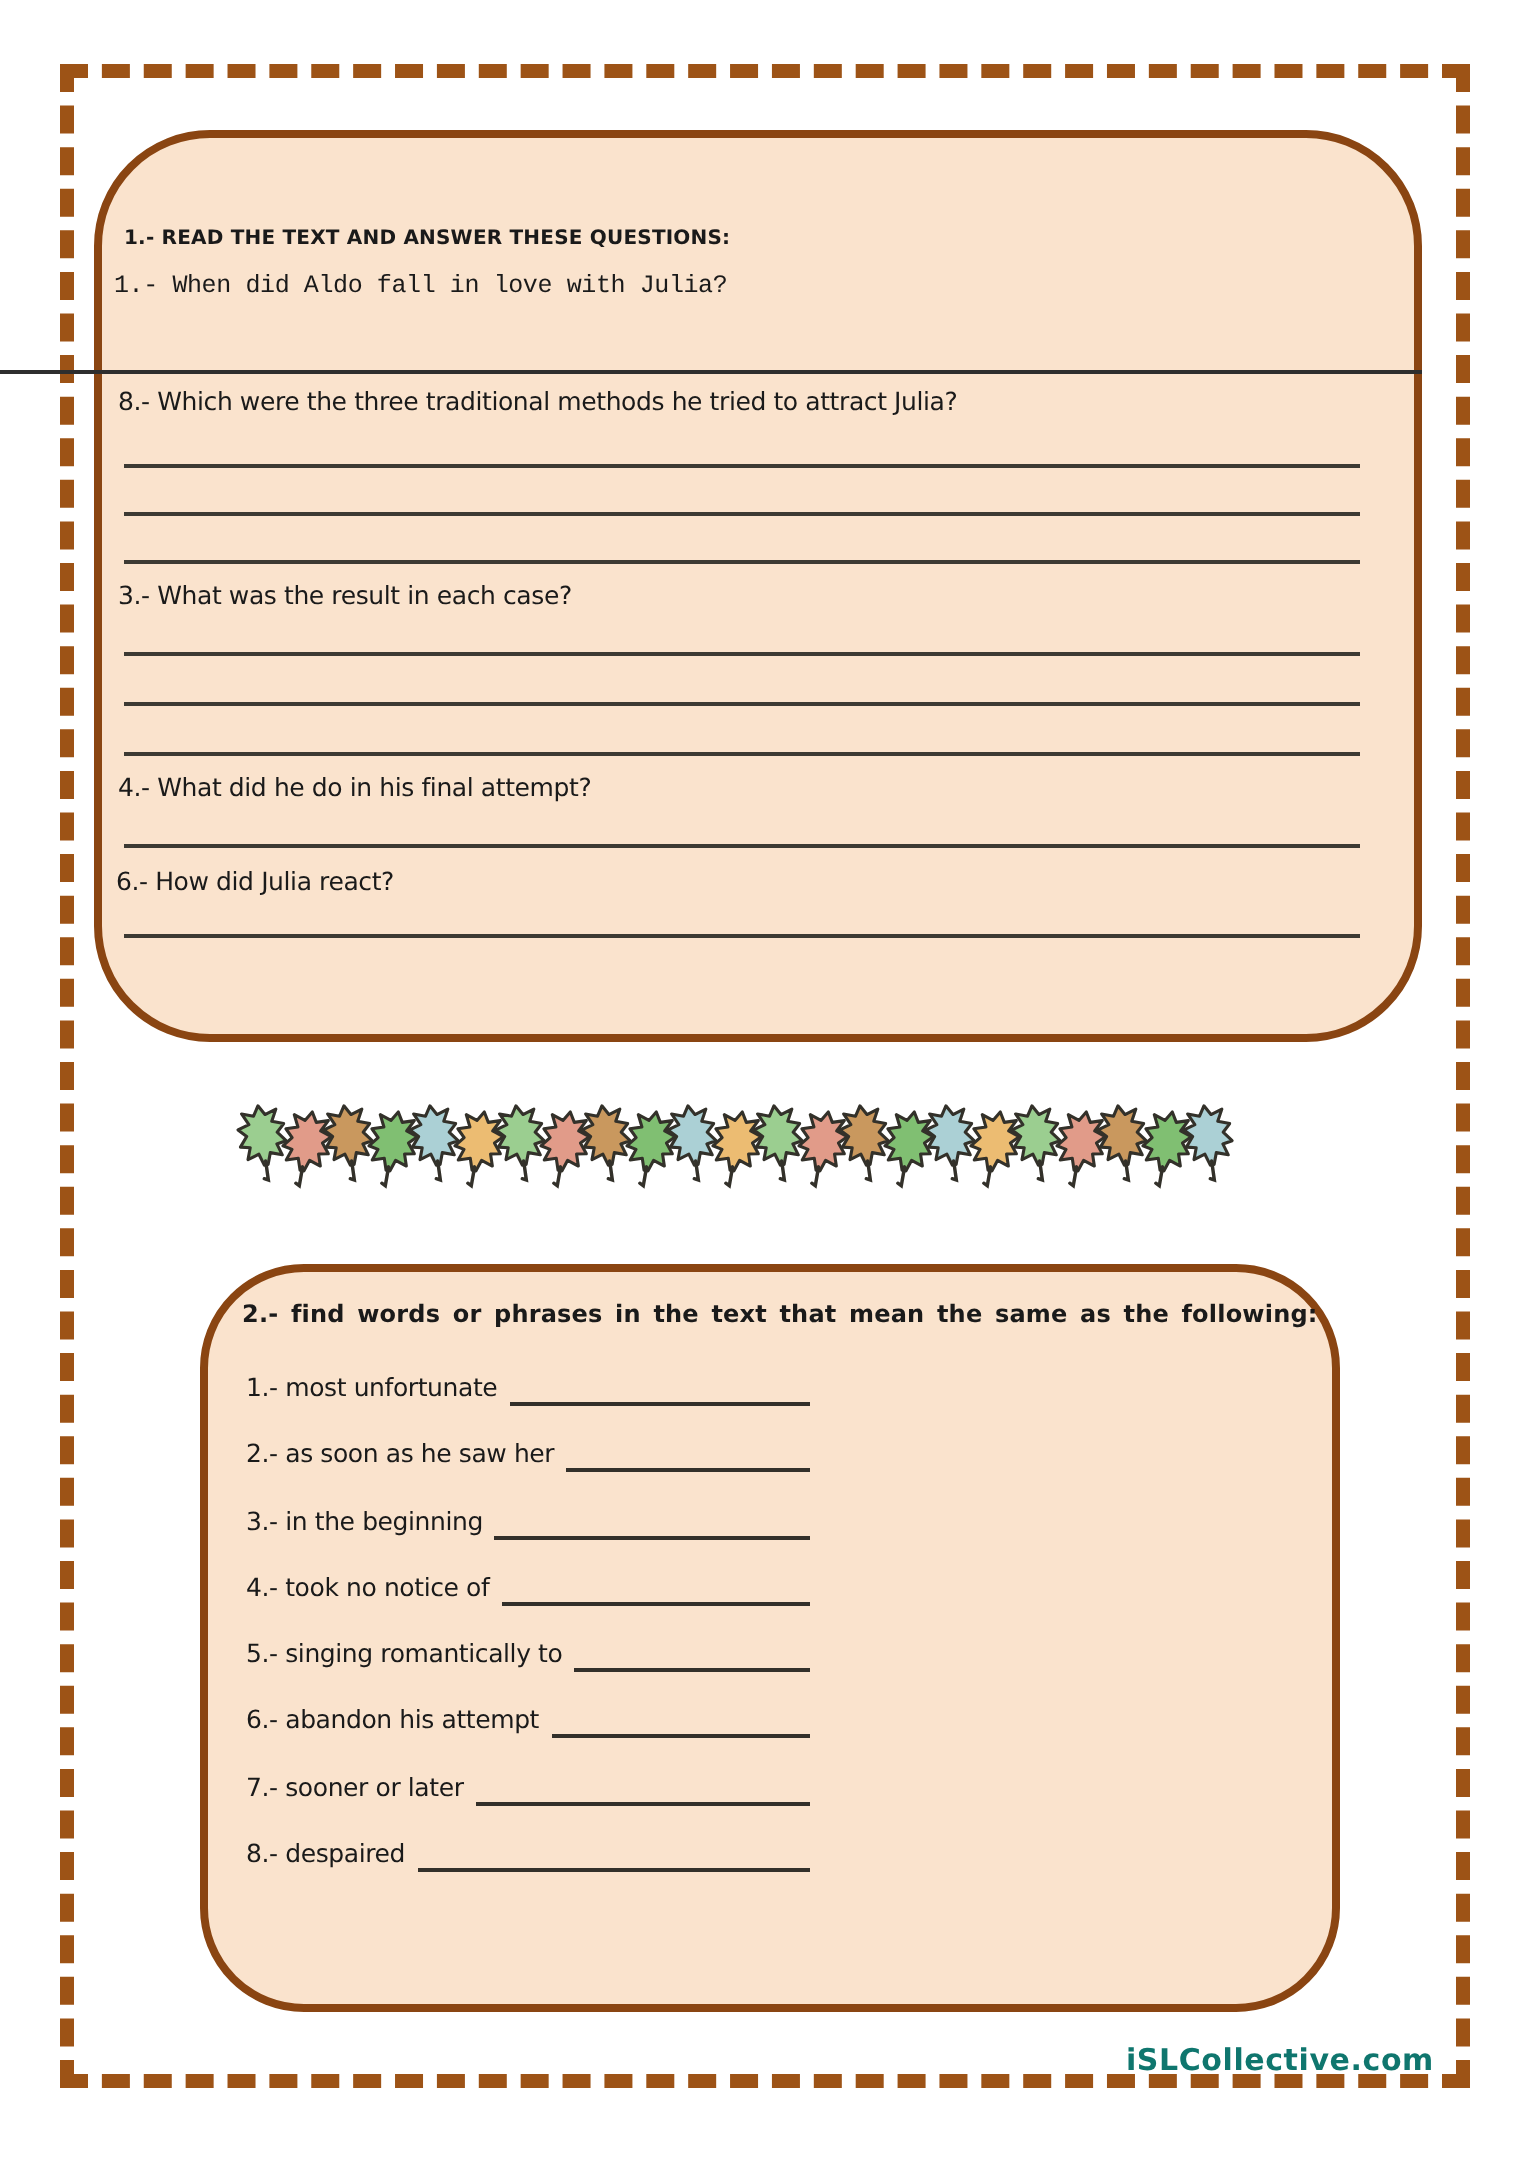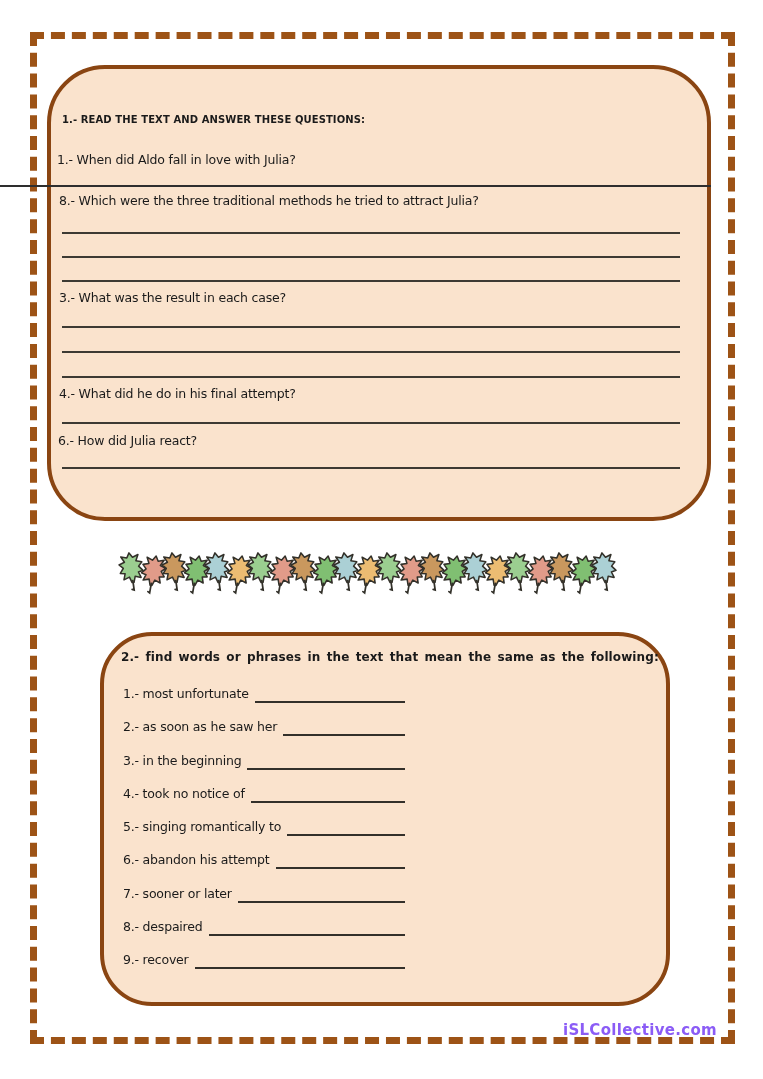--- a/index.html
+++ b/index.html
@@ -46,21 +46,21 @@
     border-top:2px solid #2e2e2e;
     z-index:5;
   }
   .abs{position:absolute;z-index:4;white-space:nowrap;}
   .s1-title{
     left:62px;top:114px;
     font-size:10px;font-weight:bold;
     letter-spacing:0.1px;
   }
   .question{font-size:12.5px;letter-spacing:-0.2px;}
-  .q1{left:57px;top:152px;}
+  .q1{left:57px;top:136px;font-family:Liberation Mono, monospace;}
   .q2{left:59px;top:193px;}
   .q3{left:59px;top:290px;}
   .q4{left:59px;top:386px;}
   .q5{left:58px;top:433px;}
   .ans-line{
     position:absolute;
     left:62px;width:618px;height:0;
     border-top:2px solid #3d3a33;
     z-index:4;
   }
@@ -96,21 +96,21 @@
   .item .blank{
     flex:1;
     margin-left:6px;
     height:17px;
     border-bottom:2px solid #33302a;
   }
   .watermark{
     position:absolute;
     right:46px;top:1021px;
     font-size:15px;font-weight:bold;
-    color:#8b5cf6;
+    color:#0f766e;
     letter-spacing:0.3px;
     z-index:6;
   }
 </style>
 </head>
 <body>
 
 <div class="page">
 
   <div class="page-border"></div>
@@ -264,21 +264,17 @@
       <span class="blank"></span>
     </div>
     <div class="item">
       <span class="label">7.- sooner or later</span>
       <span class="blank"></span>
     </div>
     <div class="item">
       <span class="label">8.- despaired</span>
       <span class="blank"></span>
     </div>
-    <div class="item">
-      <span class="label">9.- recover</span>
-      <span class="blank"></span>
-    </div>
   </div>
 
   <div class="watermark">iSLCollective.com</div>
 
 </div>
 
 </body></html>

